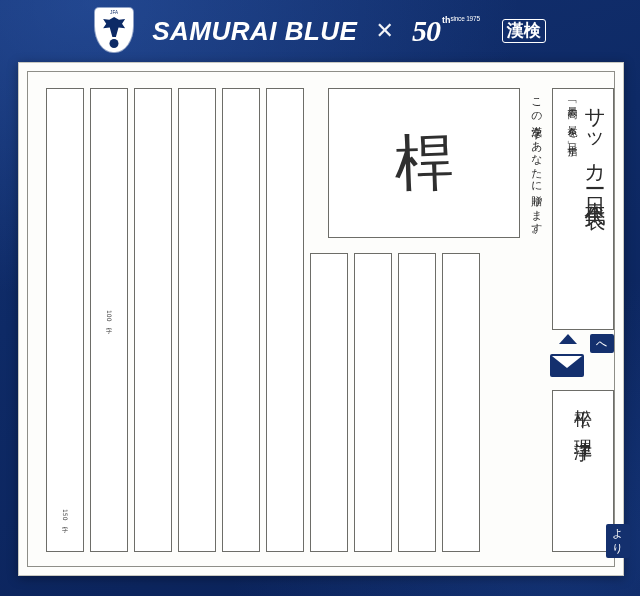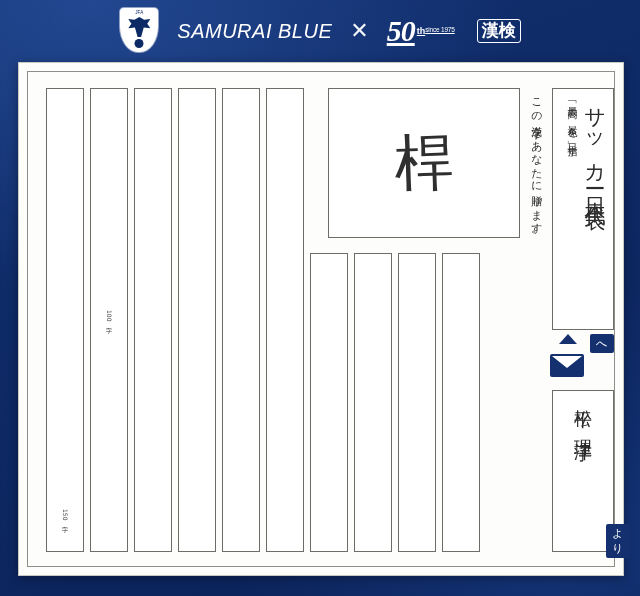--- a/index.html
+++ b/index.html
@@ -85,38 +85,36 @@
     left: 50%; top: 2px;
     transform: translateX(-50%);
     font-size: 4.5px;
     color: #0c2a66;
     letter-spacing: 0.2px;
     font-family: "Liberation Sans", sans-serif;
   }
   #samurai-blue-text {
     color: #ffffff;
     font-family: "Liberation Sans", sans-serif;
-    font-weight: normal;
+    font-weight: bold;
     font-style: italic;
-    font-size: 20px;
+    font-size: 26px;
     letter-spacing: 0.5px;
     white-space: nowrap;
   }
   #header-cross {
     color: #ffffff;
     font-size: 22px;
     font-family: "Liberation Sans", sans-serif;
     opacity: 0.95;
   }
   #anniv-logo {
     display: flex;
-    align-items: center;
     gap: 2px;
     color: #ffffff;
-    text-decoration: underline;
   }
   #anniv-logo .fifty {
     font-family: "Liberation Serif", serif;
     font-style: italic;
     font-weight: bold;
     font-size: 30px;
     line-height: 1;
     letter-spacing: -1px;
   }
   #anniv-logo .thstack {

